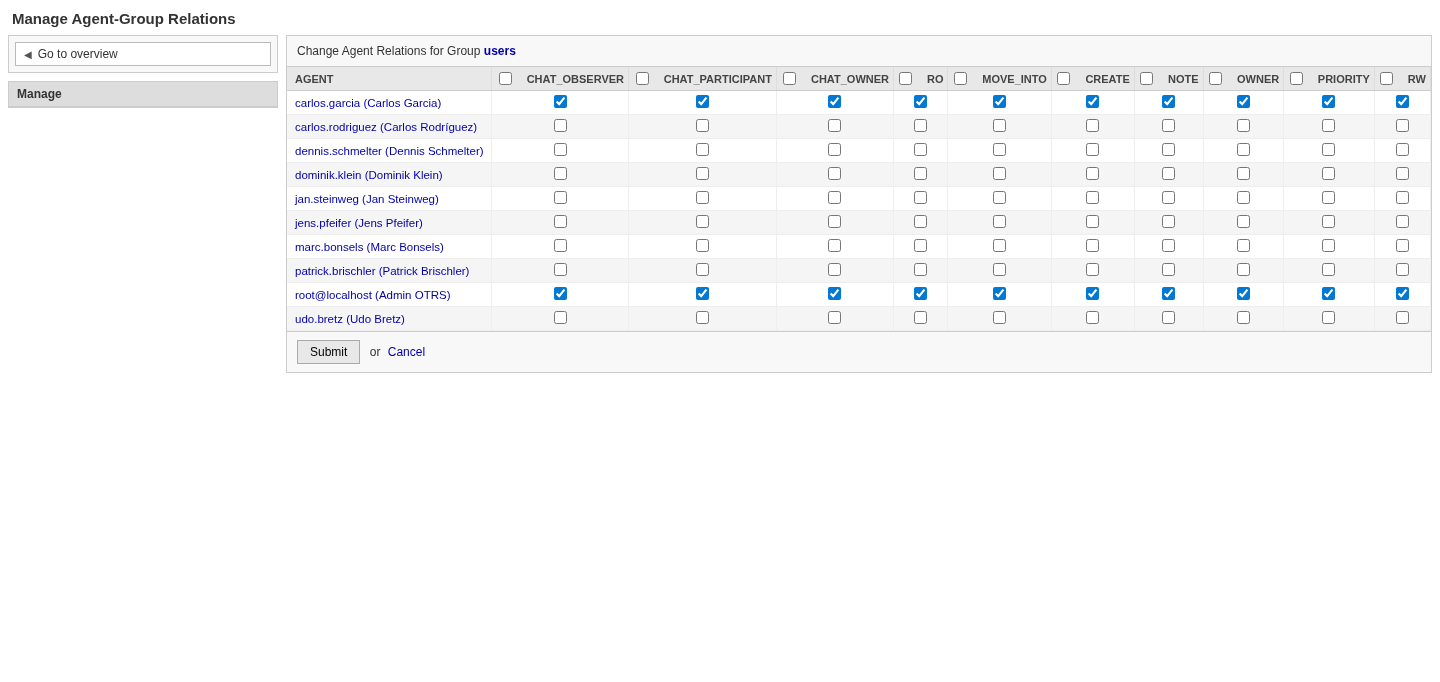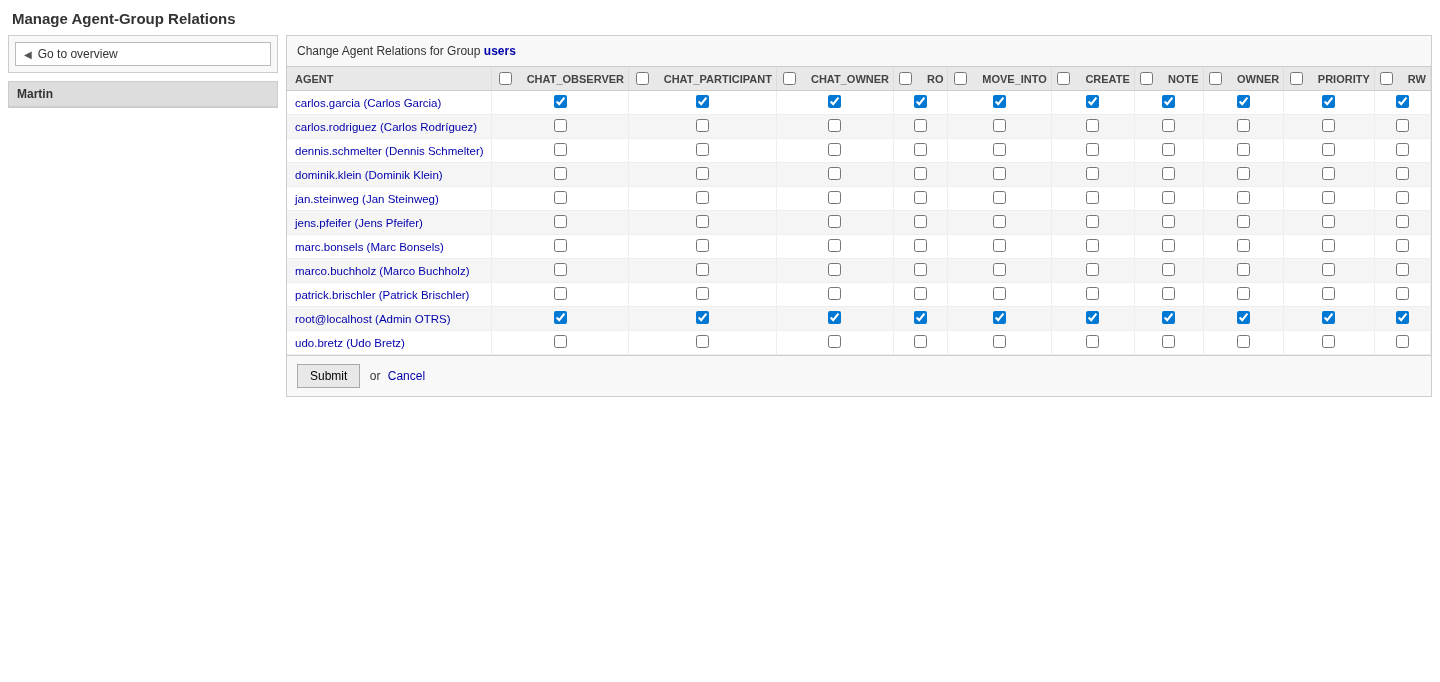--- a/index.html
+++ b/index.html
@@ -170,21 +170,21 @@
     <div class="sidebar-section">
       <div class="sidebar-section-body">
         <button class="go-to-overview-btn">
           <span class="arrow-left">◀</span>
           <span>Go to overview</span>
         </button>
       </div>
     </div>
 
     <div class="sidebar-section">
-      <div class="sidebar-section-title">Martin</div>
+      <div class="sidebar-section-title">Manage</div>
     </div>
   </div>
 
   <div class="main-content">
     <div class="main-header">
       <span>Change Agent Relations for Group</span>
       <span class="group-name">users</span>
     </div>
 
     <table>
@@ -331,33 +331,20 @@
             <td><input type="checkbox" style=""></td>
             <td><input type="checkbox" style=""></td>
             <td><input type="checkbox" style=""></td>
             <td><input type="checkbox" style=""></td>
             <td><input type="checkbox" style=""></td>
             <td><input type="checkbox" style=""></td>
             <td><input type="checkbox" style=""></td>
           </tr>
           <tr>
             <td><a href="#">marc.bonsels (Marc Bonsels)</a></td>
-            <td><input type="checkbox" style=""></td>
-            <td><input type="checkbox" style=""></td>
-            <td><input type="checkbox" style=""></td>
-            <td><input type="checkbox" style=""></td>
-            <td><input type="checkbox" style=""></td>
-            <td><input type="checkbox" style=""></td>
-            <td><input type="checkbox" style=""></td>
-            <td><input type="checkbox" style=""></td>
-            <td><input type="checkbox" style=""></td>
-            <td><input type="checkbox" style=""></td>
-          </tr>
-          <tr>
-            <td><a href="#">marco.buchholz (Marco Buchholz)</a></td>
             <td><input type="checkbox" style=""></td>
             <td><input type="checkbox" style=""></td>
             <td><input type="checkbox" style=""></td>
             <td><input type="checkbox" style=""></td>
             <td><input type="checkbox" style=""></td>
             <td><input type="checkbox" style=""></td>
             <td><input type="checkbox" style=""></td>
             <td><input type="checkbox" style=""></td>
             <td><input type="checkbox" style=""></td>
             <td><input type="checkbox" style=""></td>

